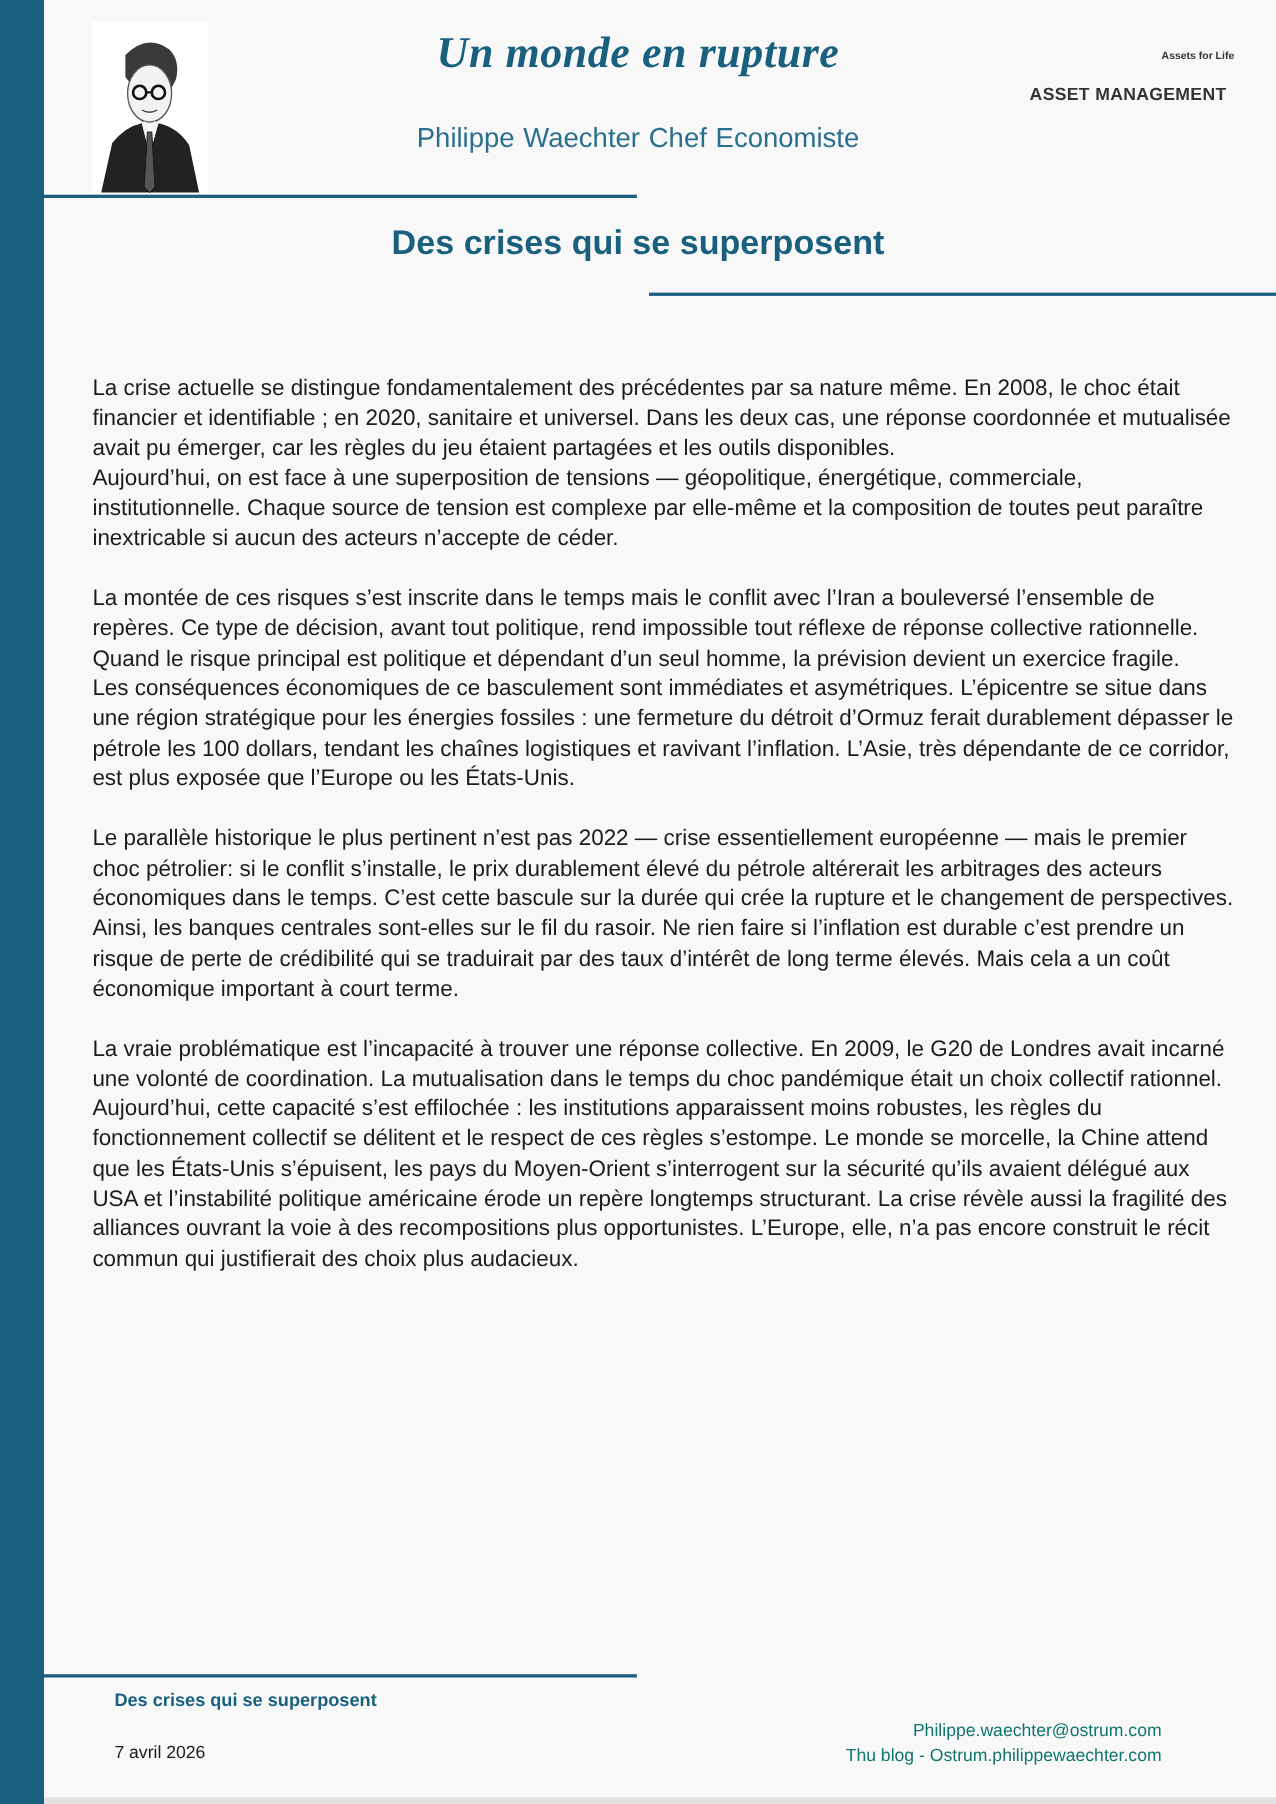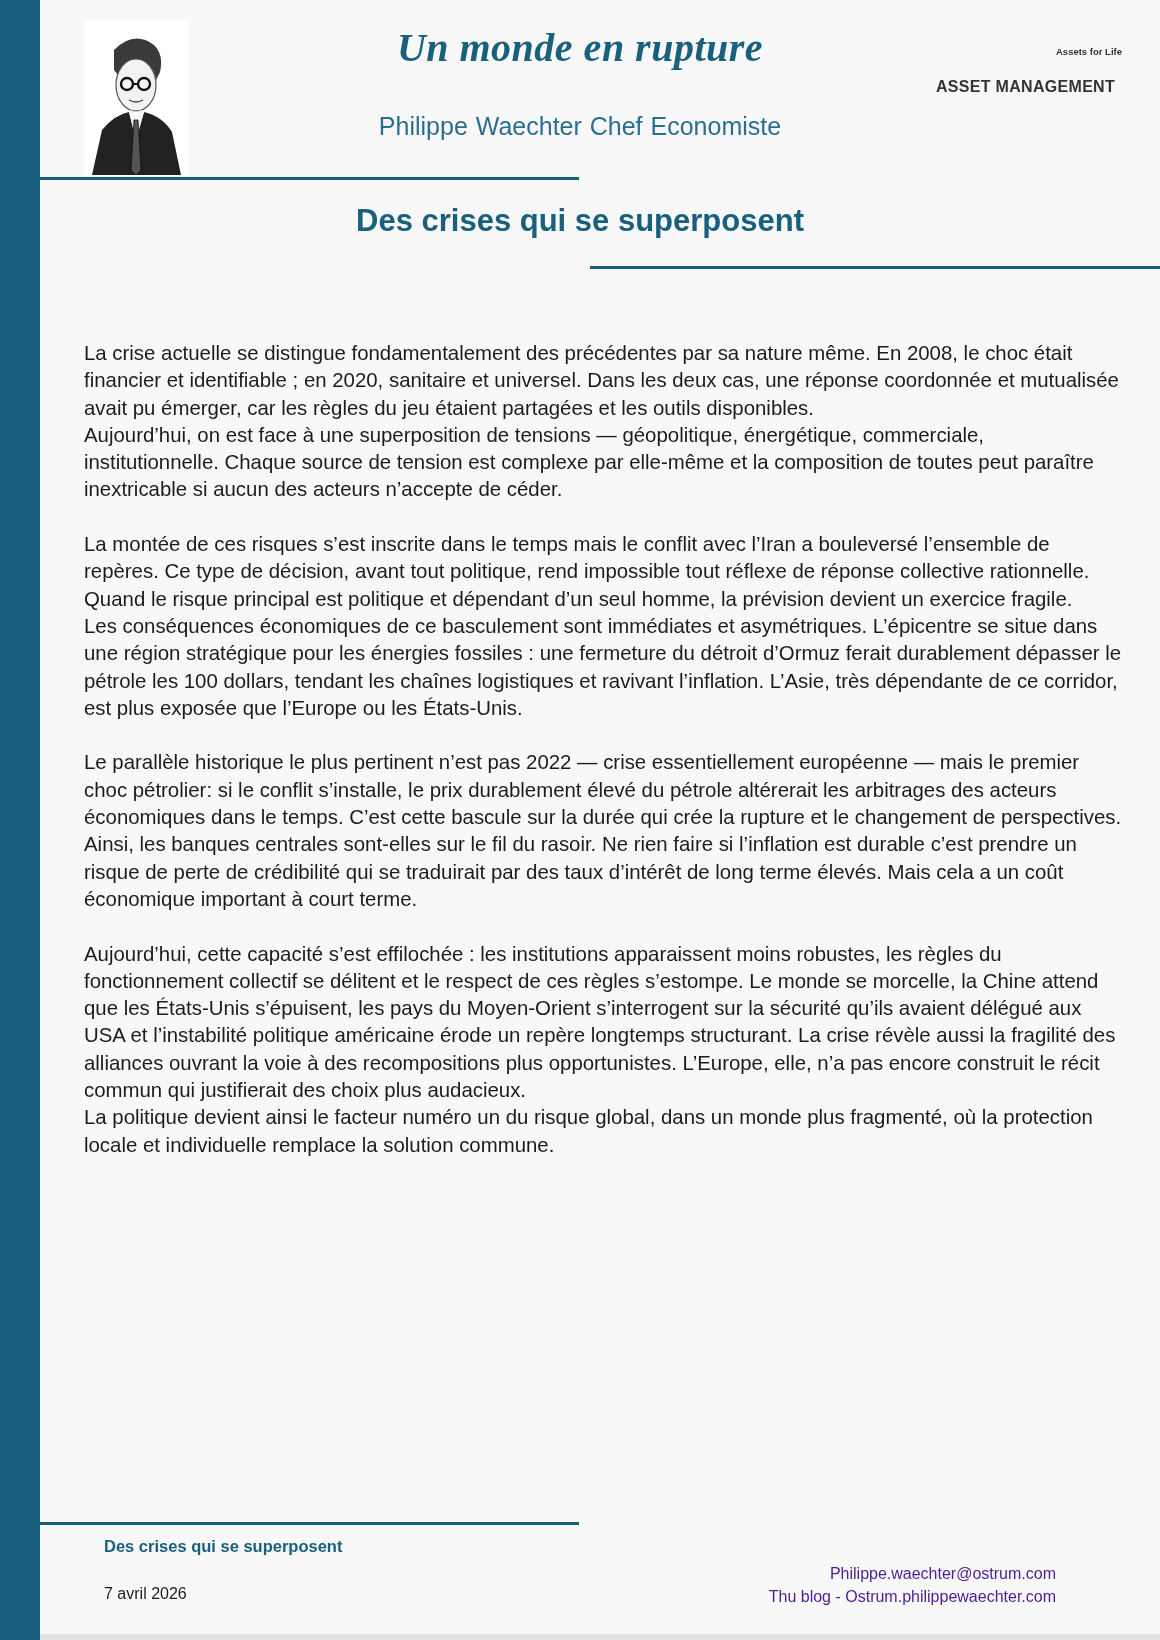--- a/index.html
+++ b/index.html
@@ -85,21 +85,21 @@
     }
     .footer-date {
       position: absolute; left: 104px; top: 1585px;
       font-family: "Liberation Sans", sans-serif;
       font-size: 16px; color: #1c1c1c;
     }
     .footer-contact {
       position: absolute; right: 104px; top: 1562px;
       text-align: right;
       font-family: "Liberation Sans", sans-serif;
-      font-size: 16px; line-height: 23px; color: #4c1d95;
+      font-size: 16px; line-height: 23px; color: #0f766e;
     }
   </style>
 </head>
 <body>
 
 <div class="side-bar"></div>
 <div class="bottom-strip"></div>
 
 <div class="portrait">
   <svg width="105" height="156" viewBox="0 0 105 156">
@@ -131,22 +131,22 @@
 <div class="article">
   <p>La crise actuelle se distingue fondamentalement des précédentes par sa nature même. En 2008, le choc était financier et identifiable ; en 2020, sanitaire et universel. Dans les deux cas, une réponse coordonnée et mutualisée avait pu émerger, car les règles du jeu étaient partagées et les outils disponibles.</p>
   <p>Aujourd’hui, on est face à une superposition de tensions — géopolitique, énergétique, commerciale, institutionnelle. Chaque source de tension est complexe par elle-même et la composition de toutes peut paraître inextricable si aucun des acteurs n’accepte de céder.</p>
   <div class="gap"></div>
   <p>La montée de ces risques s’est inscrite dans le temps mais le conflit avec l’Iran a bouleversé l’ensemble de repères. Ce type de décision, avant tout politique, rend impossible tout réflexe de réponse collective rationnelle. Quand le risque principal est politique et dépendant d’un seul homme, la prévision devient un exercice fragile.</p>
   <p>Les conséquences économiques de ce basculement sont immédiates et asymétriques. L’épicentre se situe dans une région stratégique pour les énergies fossiles : une fermeture du détroit d’Ormuz ferait durablement dépasser le pétrole les 100 dollars, tendant les chaînes logistiques et ravivant l’inflation. L’Asie, très dépendante de ce corridor, est plus exposée que l’Europe ou les États-Unis.</p>
   <div class="gap"></div>
   <p>Le parallèle historique le plus pertinent n’est pas 2022 — crise essentiellement européenne — mais le premier choc pétrolier: si le conflit s’installe, le prix durablement élevé du pétrole altérerait les arbitrages des acteurs économiques dans le temps. C’est cette bascule sur la durée qui crée la rupture et le changement de perspectives.</p>
   <p>Ainsi, les banques centrales sont-elles sur le fil du rasoir. Ne rien faire si l’inflation est durable c’est prendre un risque de perte de crédibilité qui se traduirait par des taux d’intérêt de long terme élevés. Mais cela a un coût économique important à court terme.</p>
   <div class="gap"></div>
+  <p>La vraie problématique est l’incapacité à trouver une réponse collective. En 2009, le G20 de Londres avait incarné une volonté de coordination. La mutualisation dans le temps du choc pandémique était un choix collectif rationnel.</p>
   <p>Aujourd’hui, cette capacité s’est effilochée : les institutions apparaissent moins robustes, les règles du fonctionnement collectif se délitent et le respect de ces règles s’estompe. Le monde se morcelle, la Chine attend que les États-Unis s’épuisent, les pays du Moyen-Orient s’interrogent sur la sécurité qu’ils avaient délégué aux USA et l’instabilité politique américaine érode un repère longtemps structurant. La crise révèle aussi la fragilité des alliances ouvrant la voie à des recompositions plus opportunistes. L’Europe, elle, n’a pas encore construit le récit commun qui justifierait des choix plus audacieux.</p>
-  <p>La politique devient ainsi le facteur numéro un du risque global, dans un monde plus fragmenté, où la protection locale et individuelle remplace la solution commune.</p>
 </div>
 
 <div class="rule rule-footer"></div>
 <div class="footer-title">Des crises qui se superposent</div>
 <div class="footer-date">7 avril 2026</div>
 <div class="footer-contact">
   <div>Philippe.waechter@ostrum.com</div>
   <div>Thu blog - Ostrum.philippewaechter.com</div>
 </div>
 

